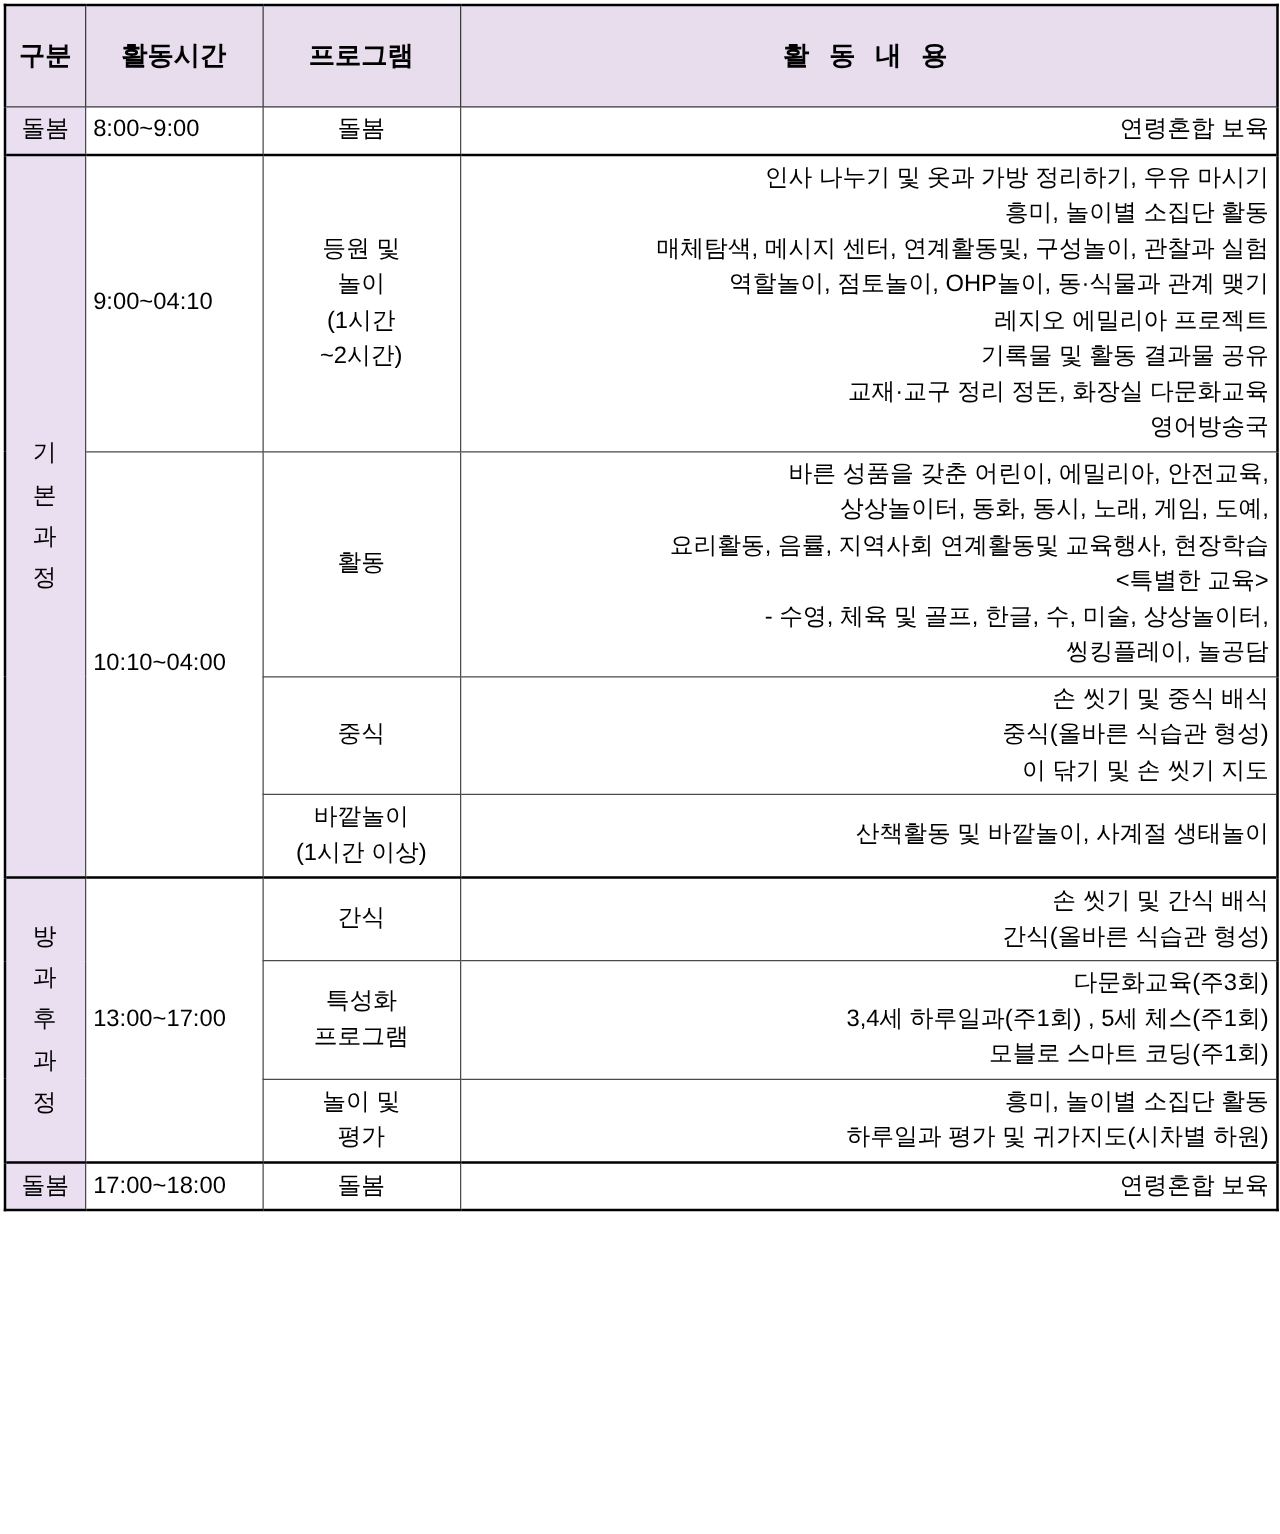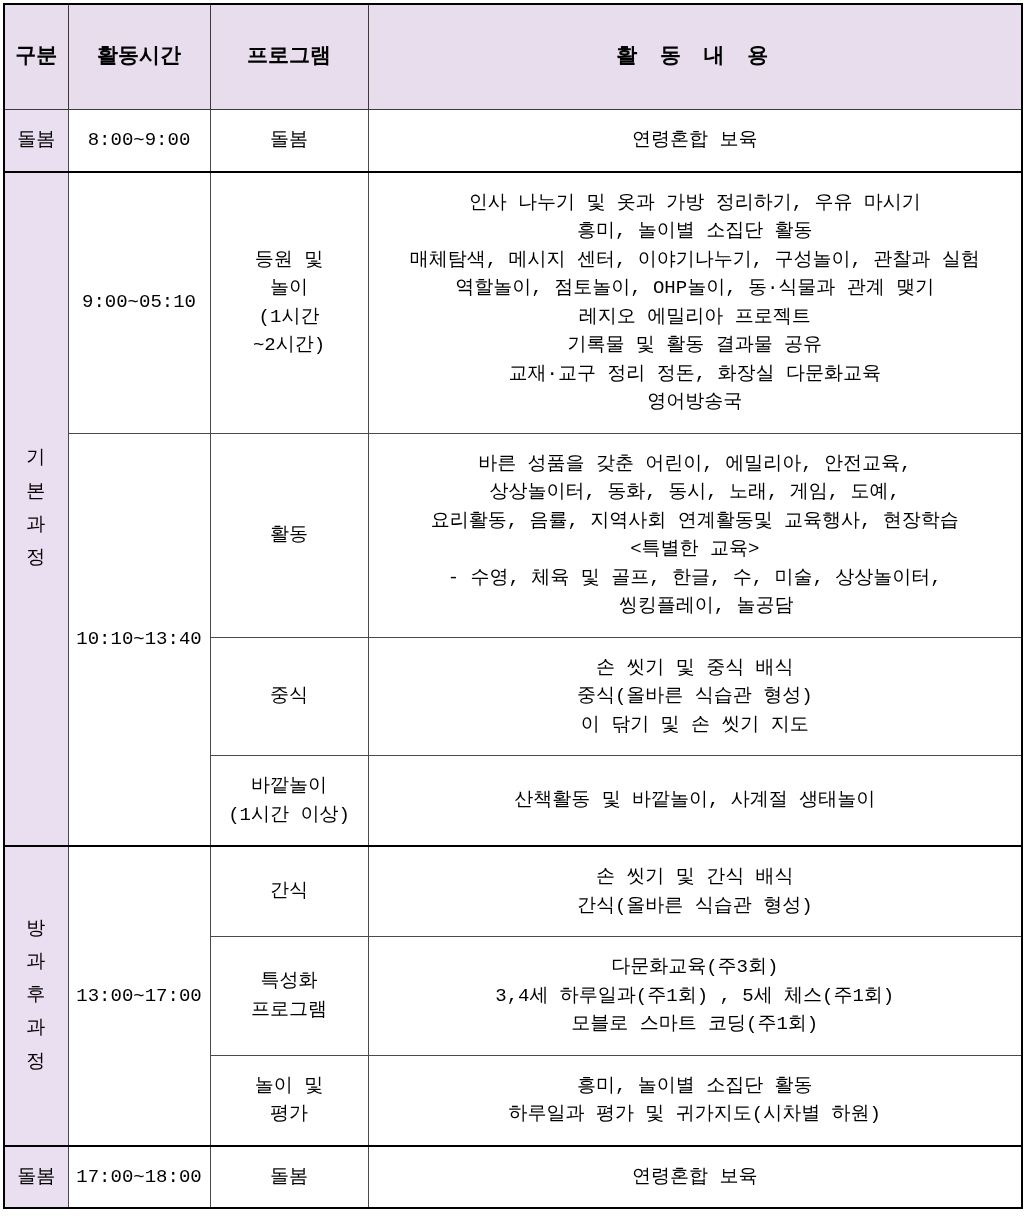--- a/index.html
+++ b/index.html
@@ -21,25 +21,24 @@
     padding: 3px;
   }
   table.schedule {
     border-collapse: collapse;
     width: 1018px;
     table-layout: fixed;
   }
   table.schedule td, table.schedule th {
     border: 1px solid #4a4a4a;
     vertical-align: middle;
-    padding: 16px 6px;
+    padding: 4px 6px;
     font-weight: normal;
     font-size: 19px;
     line-height: 1.5;
-    font-family: Liberation Mono, monospace;
   }
   
   col.c-div   { width: 64px; }
   col.c-time  { width: 142px; }
   col.c-proc  { width: 158px; }
   col.c-cont  { width: 654px; }
 
   
   tr.head th {
     background: #e7ddec;
@@ -64,30 +63,29 @@
   td.div-cell.plain {
     background: #eadff0;
     font-size: 19px;
   }
   .vtext {
     display: block;
     line-height: 1.75;
     letter-spacing: 1px;
   }
   td.time-cell {
-    text-align: center;
     font-size: 19px;
   }
   td.proc-cell {
     text-align: center;
     font-size: 19px;
     line-height: 1.55;
   }
   td.content-cell {
-    text-align: center;
+    text-align: right;
     font-size: 19px;
     line-height: 1.62;
     padding-left: 12px;
   }
   .line { display: block; white-space: pre; }
   .thick-top { border-top: 2px solid #000000 !important; }
   .thick-bottom { border-bottom: 2px solid #000000 !important; }
   .thick-left { border-left: 2px solid #000000 !important; }
   .thick-right { border-right: 2px solid #000000 !important; }
 </style>
@@ -121,41 +119,41 @@
 
       <tr>
         <td class="div-cell thick-left thick-top" rowspan="4">
           <span class="vtext">
               <span class="line">기</span>
               <span class="line">본</span>
               <span class="line">과</span>
               <span class="line">정</span>
             </span>
         </td>
-        <td class="time-cell thick-top">9:00~05:10</td>
+        <td class="time-cell thick-top">9:00~04:10</td>
         <td class="proc-cell thick-top">
             <span class="line">등원 및</span>
             <span class="line">놀이</span>
             <span class="line">(1시간</span>
             <span class="line">~2시간)</span>
           </td>
         <td class="content-cell thick-right thick-top">
           <span class="line">인사 나누기 및 옷과 가방 정리하기, 우유 마시기</span>
           <span class="line">흥미, 놀이별 소집단 활동</span>
-          <span class="line">매체탐색, 메시지 센터, 이야기나누기, 구성놀이, 관찰과 실험</span>
+          <span class="line">매체탐색, 메시지 센터, 연계활동및, 구성놀이, 관찰과 실험</span>
           <span class="line">역할놀이, 점토놀이, OHP놀이, 동·식물과 관계 맺기</span>
           <span class="line">레지오 에밀리아 프로젝트</span>
           <span class="line">기록물 및 활동 결과물 공유</span>
           <span class="line">교재·교구 정리 정돈, 화장실 다문화교육</span>
           <span class="line">영어방송국</span>
         </td>
       </tr>
 
       <tr>
-        <td class="time-cell" rowspan="3">10:10~13:40</td>
+        <td class="time-cell" rowspan="3">10:10~04:00</td>
         <td class="proc-cell">활동</td>
         <td class="content-cell thick-right">
           <span class="line">바른 성품을 갖춘 어린이, 에밀리아, 안전교육,</span>
           <span class="line">상상놀이터, 동화, 동시, 노래, 게임, 도예,</span>
           <span class="line">요리활동, 음률, 지역사회 연계활동및 교육행사, 현장학습</span>
           <span class="line">&lt;특별한 교육&gt;</span>
           <span class="line">- 수영, 체육 및 골프, 한글, 수, 미술, 상상놀이터,</span>
           <span class="line">  씽킹플레이, 놀공담</span>
         </td>
       </tr>

